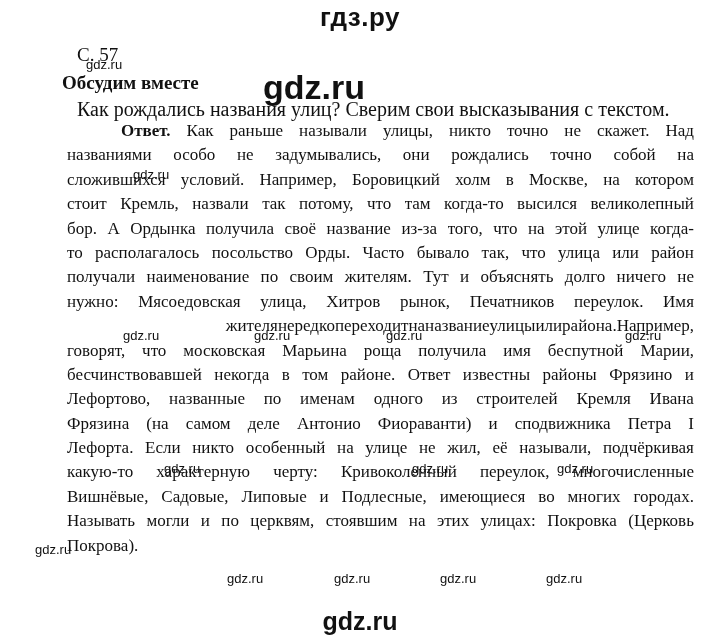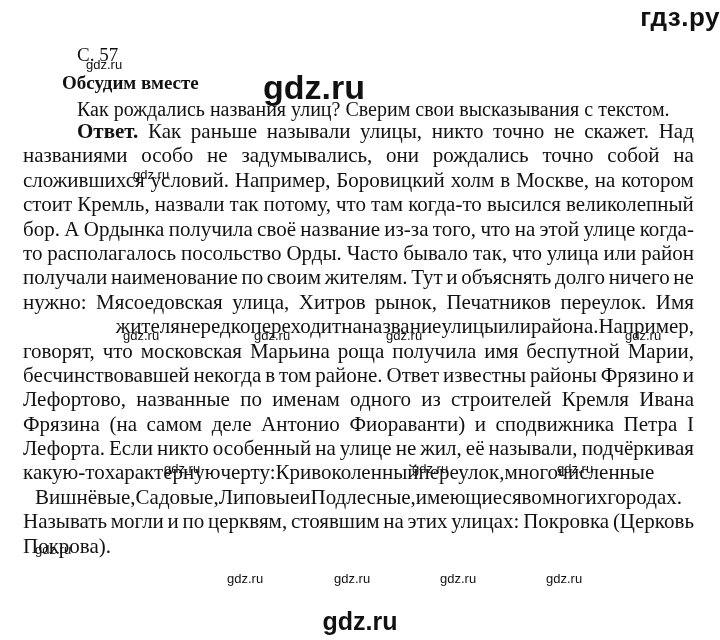--- a/index.html
+++ b/index.html
@@ -1,29 +1,29 @@
 <!DOCTYPE html>
 <html><head>
 <meta charset="utf-8">
 <style>
   html, body { margin: 0; padding: 0; background: #ffffff; }
   body { width: 720px; height: 640px; position: relative; overflow: hidden; color: #111; }
   .site-header {
-    position: absolute; left: 0; top: 2px; width: 720px; text-align: right;
+    position: absolute; left: 0; top: 2px; width: 720px; text-align: center;
     font-family: "Liberation Sans", sans-serif; font-weight: bold; font-size: 26px; color: #111;
     letter-spacing: 0.5px;
   }
   .serif { font-family: "Liberation Serif", serif; }
   .page-ref { position: absolute; left: 77px; top: 44px; font-size: 19px; font-weight: normal; }
   .section-title { position: absolute; left: 62px; top: 72px; font-size: 19px; font-weight: bold; }
   .question { position: absolute; left: 77px; top: 98px; font-size: 20px; white-space: nowrap; }
   .answer-block { position: absolute; left: 23px; top: 119px; width: 671px; }
   .line {
-    font-family: "Liberation Serif", serif; font-size: 21px; height: 24.4px; line-height: 24.4px;
-    text-align: justify; text-align-last: justify; white-space: nowrap; display: block;
+    font-family: "Liberation Serif", serif; font-size: 17px; height: 24.4px; line-height: 24.4px;
+    text-align: justify; text-align-last: justify; white-space: nowrap; display: block; margin-left: 44px;
   }
   .line.first { text-indent: 54px; }
   .line.last { text-align-last: left; }
   .wm {
     position: absolute; font-family: "Liberation Sans", sans-serif; font-size: 13px; color: #111;
     line-height: 1;
   }
   .wm-big {
     position: absolute; font-family: "Liberation Sans", sans-serif; font-weight: bold; font-size: 34px; color: #111; line-height: 1;
   }
@@ -202,29 +202,29 @@
       <span>никто</span>
       <span>особенный</span>
       <span>на</span>
       <span>улице</span>
       <span>не</span>
       <span>жил,</span>
       <span>её</span>
       <span>называли,</span>
       <span>подчёркивая</span>
     </div>
-  <div class="line" style="display: flex; ">
+  <div class="line" style="display: flex; justify-content: space-between;">
       <span>какую-то</span>
       <span>характерную</span>
       <span>черту:</span>
       <span>Кривоколенный</span>
       <span>переулок,</span>
       <span>многочисленные</span>
     </div>
-  <div class="line" style="display: flex; justify-content: center;">
+  <div class="line" style="display: flex; justify-content: space-between;">
       <span>Вишнёвые,</span>
       <span>Садовые,</span>
       <span>Липовые</span>
       <span>и</span>
       <span>Подлесные,</span>
       <span>имеющиеся</span>
       <span>во</span>
       <span>многих</span>
       <span>городах.</span>
     </div>

